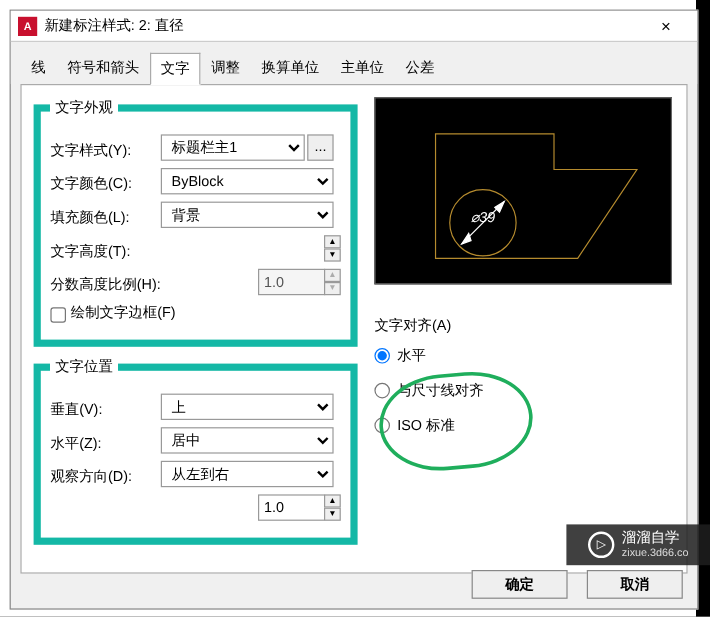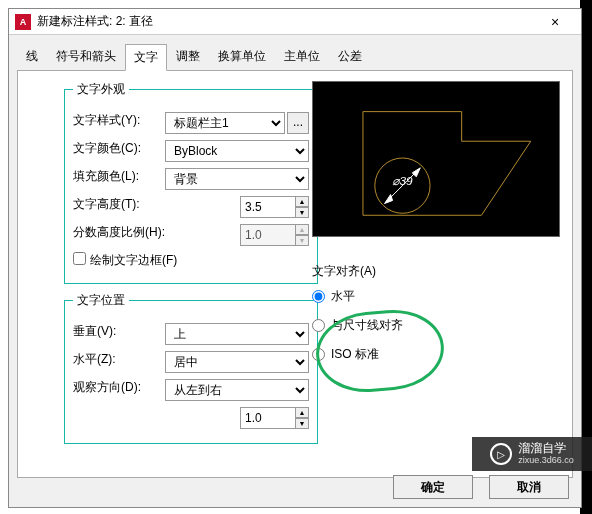--- a/index.html
+++ b/index.html
@@ -8,23 +8,23 @@
   .black-strip { position: absolute; right: 0; top: 0; width: 12px; height: 514px; background: #000; }
   .dialog { position: absolute; left: 8px; top: 8px; width: 574px; height: 500px; background: #f0f0f0; border: 1px solid #888; }
   .titlebar { height: 26px; background: #fff; display: flex; align-items: center; padding: 0 6px; border-bottom: 1px solid #ccc; }
   .titlebar .logo { width: 16px; height: 16px; background: #c8102e; color: #fff; font-size: 9px; font-weight: bold; display: flex; align-items: center; justify-content: center; margin-right: 6px; }
   .titlebar .title { flex: 1; }
   .titlebar .close { width: 40px; text-align: center; font-size: 14px; cursor: pointer; }
   .tabs { display: flex; padding: 8px 8px 0 8px; background: #f0f0f0; }
   .tab { padding: 4px 8px; cursor: pointer; border: 1px solid transparent; border-bottom: none; }
   .tab.active { background: #fff; border: 1px solid #aaa; border-bottom: 1px solid #fff; position: relative; top: 1px; z-index: 2; }
   .tab-content { background: #fff; border: 1px solid #aaa; margin: 0 8px; padding: 10px; height: 408px; position: relative; }
-  fieldset { border: 1px solid #14b8a6; padding: 8px 8px; margin-bottom: 8px; margin-left: 36px; }
+  fieldset { border: 6px solid #14b8a6; padding: 8px 8px; margin-bottom: 8px; }
   legend { padding: 0 4px; }
-  .row { display: flex; align-items: flex-start; margin: 6px 0; }
+  .row { display: flex; align-items: flex-end; margin: 6px 0; }
   .lbl { width: 92px; }
   select, input[type=text] { border: 1px solid #999; background: #fff; padding: 2px 4px; height: 22px; }
   .wsel { width: 120px; }
   .narrow { width: 56px; }
   .btn-dot { width: 22px; height: 22px; border: 1px solid #999; background: #efefef; margin-left: 2px; text-align: center; cursor: pointer; line-height: 18px; }
   .spin { display: flex; flex-direction: column; margin-left: -1px; }
   .spin button { width: 14px; height: 11px; font-size: 7px; border: 1px solid #999; background: #efefef; cursor: pointer; padding: 0; line-height: 7px; }
   .sq { display: inline-block; width: 10px; height: 10px; border: 1px solid #000; margin-right: 4px; vertical-align: middle; }
   .chk { margin-right: 4px; }
   .left-col { width: 270px; float: left; }
@@ -81,21 +81,20 @@
           </div>
 
           <div class="row">
             <span class="lbl">填充颜色(L):</span>
             <select class="wsel" style="width:144px"><option><span class="sq"></span>背景</option></select>
           </div>
 
           <div class="row">
             <span class="lbl">文字高度(T):</span>
             <span style="flex:1"></span>
-            <input class="narrow" type="text" value="3.5" style="">
             <div class="spin">
               <button>▲</button>
               <button>▼</button>
             </div>
           </div>
 
           <div class="row">
             <span class="lbl" style="width:110px">分数高度比例(H):</span>
             <span style="flex:1"></span>
             <input class="narrow" type="text" disabled="" style="background: rgb(245, 245, 245);" value="1.0">

